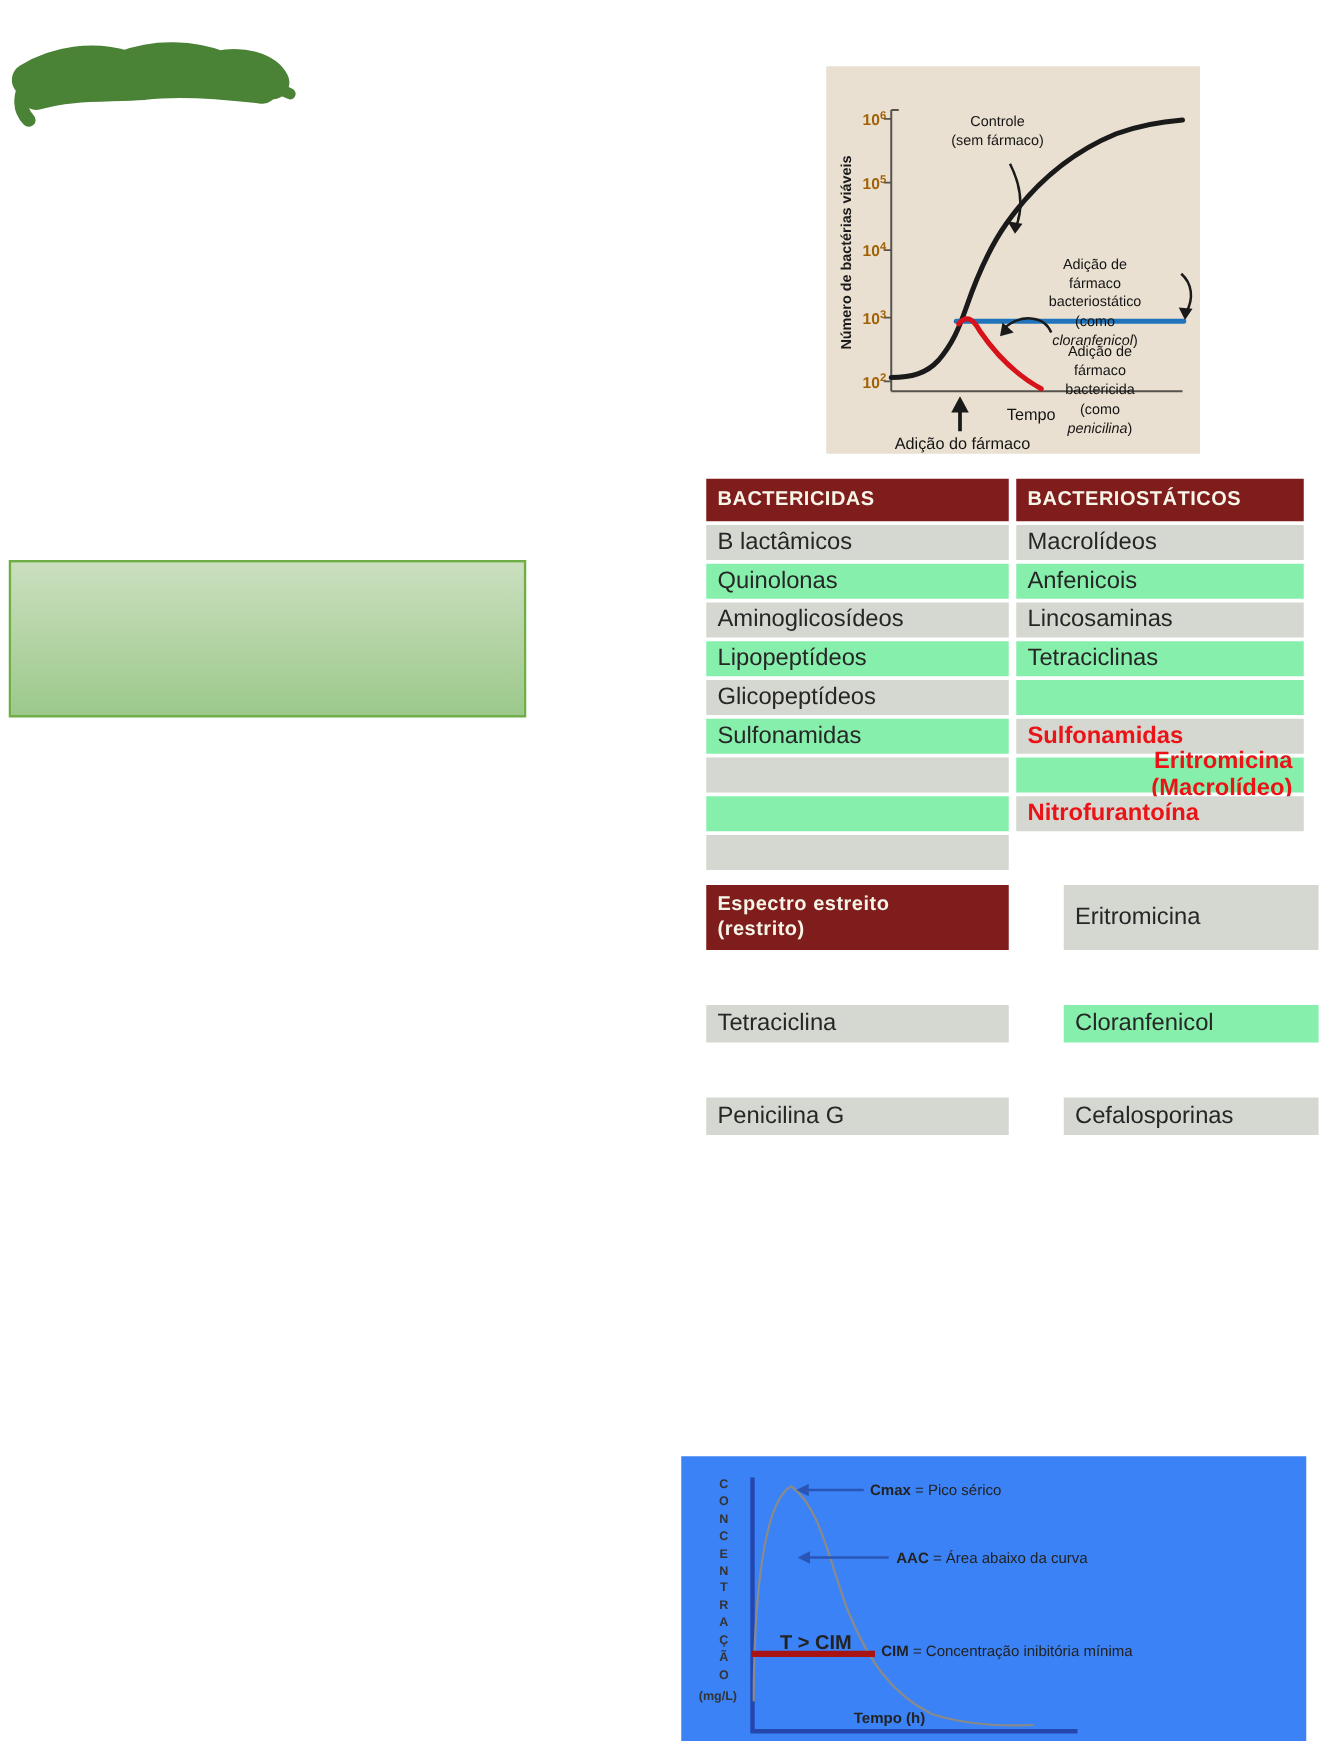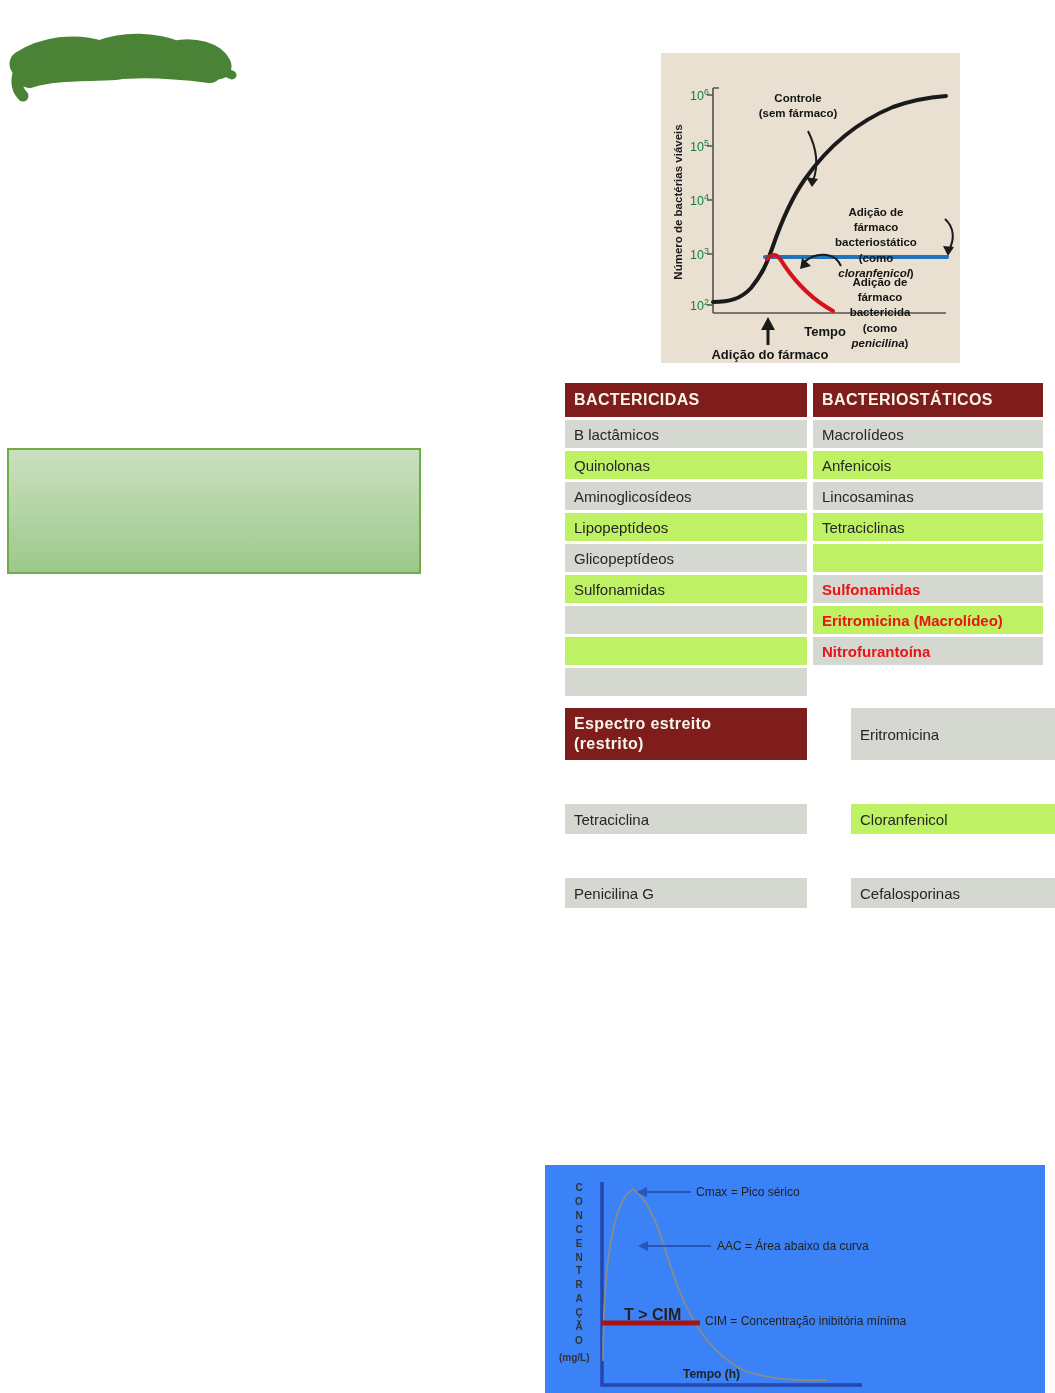--- a/index.html
+++ b/index.html
@@ -9,55 +9,55 @@
 
   
   #scribble{left:5px;top:22px;width:232px;height:80px;}
 
   
   #growth-chart{left:661px;top:53px;width:299px;height:310px;background:#e9e0d1;}
   #growth-chart svg{position:absolute;left:0;top:0;}
   .gc-ylabel{position:absolute;left:-93px;top:143px;width:220px;text-align:center;
              transform:rotate(-90deg);font-size:11.5px;font-weight:bold;color:#1a1a1a;}
   .gc-tick{position:absolute;left:10px;width:38px;text-align:right;
-           font-size:12.5px;font-weight:normal;color:#15803d;}
+           font-size:12.5px;font-weight:bold;color:#a16207;}
   .gc-tick sup{font-size:9px;}
   .gc-ann{position:absolute;transform:translateX(-50%);text-align:center;
-          font-size:11.5px;font-weight:bold;color:#141414;line-height:1.32;
+          font-size:11.5px;font-weight:normal;color:#141414;line-height:1.32;
           white-space:pre-line;}
   .gc-ann em{font-style:italic;}
   .gc-big{font-size:13px;}
 
   
   .tbl{position:absolute;display:grid;grid-template-columns:242px 230px;
        column-gap:6px;background:#fff;}
   #table1{left:565px;top:383px;width:478px;grid-template-rows:34px repeat(9,28px);row-gap:3px;}
   #table2{left:565px;top:708px;width:478px;grid-template-rows:52px repeat(3,30px);row-gap:4px;gap:44px;}
   .hcell{background:#7f1d1d;color:#f7f5e8;font-weight:bold;font-size:16px;
          letter-spacing:.4px;padding:0 9px;display:flex;align-items:center;
          white-space:pre-line;line-height:1.25;}
-  .cell{font-size:15px;color:#262626;padding:0 9px;display:flex;align-items:center;}
+  .cell{font-size:19px;color:#262626;padding:0 9px;display:flex;align-items:center;text-align:right;}
   .bg-a{background:#d5d8d0;}
-  .bg-b{background:#bef264;}
+  .bg-b{background:#86efac;}
   .red-text{color:#ea1317;font-weight:bold;}
 
   
   #green-box{left:7px;top:448px;width:410px;height:122px;
              border:2px solid #6fae46;
              background:linear-gradient(#cbdfbf,#9cc98b);}
 
   
   #pk-chart{left:545px;top:1165px;width:500px;height:228px;background:#3b82f6;}
   #pk-chart svg{position:absolute;left:0;top:0;}
   .pk-yletters{position:absolute;left:28px;top:16px;width:12px;font-size:10px;
                font-weight:bold;color:#333;line-height:13.9px;word-break:break-all;
                text-align:center;}
   .pk-unit{position:absolute;left:14px;top:187px;font-size:10px;font-weight:bold;color:#333;}
   .pk-ann{position:absolute;font-size:12px;color:#222;white-space:nowrap;}
-  .pk-ann b{font-weight:normal;}
+  .pk-ann b{font-weight:bold;}
   .pk-tcim{position:absolute;left:79px;top:141px;font-size:16px;font-weight:bold;color:#222;}
   .pk-xlabel{position:absolute;left:138px;top:202px;font-size:12px;font-weight:bold;color:#222;}
 </style>
 </head>
 <body>
 
 <div id="page">
 
   <div id="scribble" class="abs">
     <svg width="232" height="80" viewBox="0 0 232 80">

